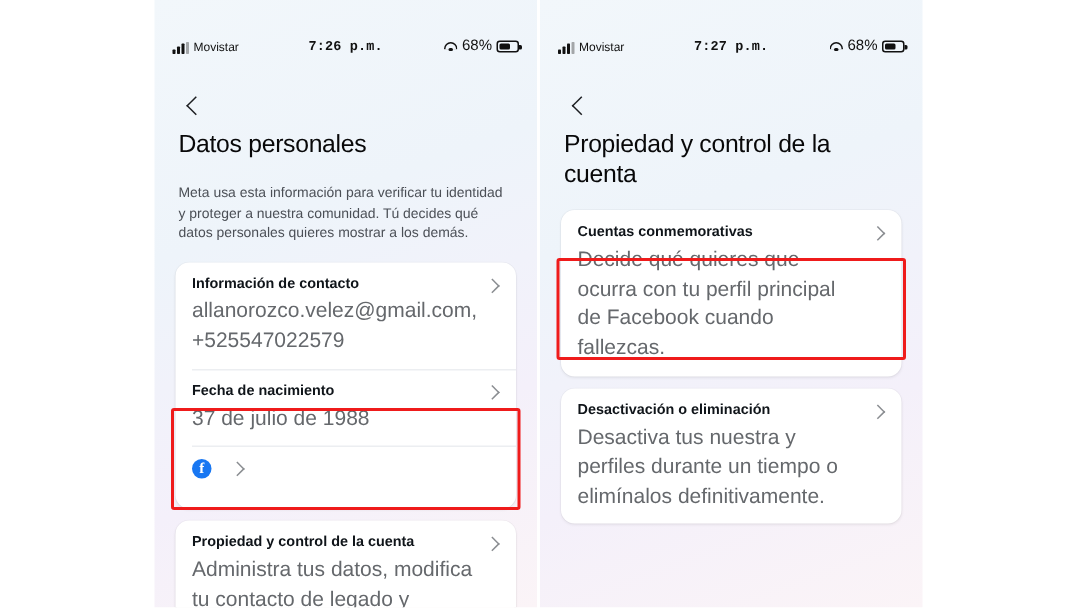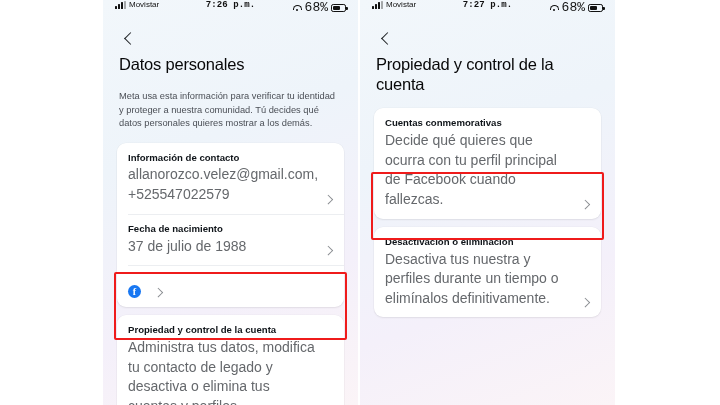--- a/index.html
+++ b/index.html
@@ -28,22 +28,22 @@
     background: linear-gradient(160deg, #f2f7fb 0%, #eef4fa 35%, #f4f0fa 70%, #fbf4f7 100%);
     overflow: hidden;
   }
   .phone.left { margin-left: 103px; }
   .phone.right { margin-right: 105px; }
 
   
   .statusbar {
     height: 20px;
     display: flex;
-    align-items: flex-start;
-    padding: 0 12px;
+    align-items: flex-end;
+    padding: 16px 12px;
     font-size: 8.5px;
     color: #111;
     position: relative;
   }
   .sb-left {
     display: flex;
     align-items: center;
     gap: 3px;
     width: 74px;
   }
@@ -54,22 +54,21 @@
     font-size: 9px;
     letter-spacing: 0.1px;
     font-family: Liberation Mono, monospace;
   }
   .sb-right {
     width: 74px;
     display: flex;
     align-items: center;
     justify-content: flex-end;
     gap: 3px;
-    font-size: 13px;
-    font-family: Liberation Mono, monospace;
+    font-size: 10px;
   }
   .bars {
     display: inline-flex;
     align-items: flex-end;
     gap: 1px;
     height: 8px;
   }
   .bars i {
     display: block;
     width: 2px;
@@ -164,21 +163,21 @@
 
   
   .card {
     background: #ffffff;
     border-radius: 9px;
     box-shadow: 0 1px 2px rgba(0,0,0,0.07), 0 0 0 0.5px rgba(0,0,0,0.03);
     overflow: hidden;
   }
   .row {
     display: flex;
-    align-items: flex-end;
+    align-items: flex-start;
     padding: 9px 10px 9px 11px;
     position: relative;
     cursor: pointer;
     min-height: 24px;
   }
   .row + .row::before {
     content: "";
     position: absolute;
     left: 11px; right: 0; top: 0;
     height: 1px;

